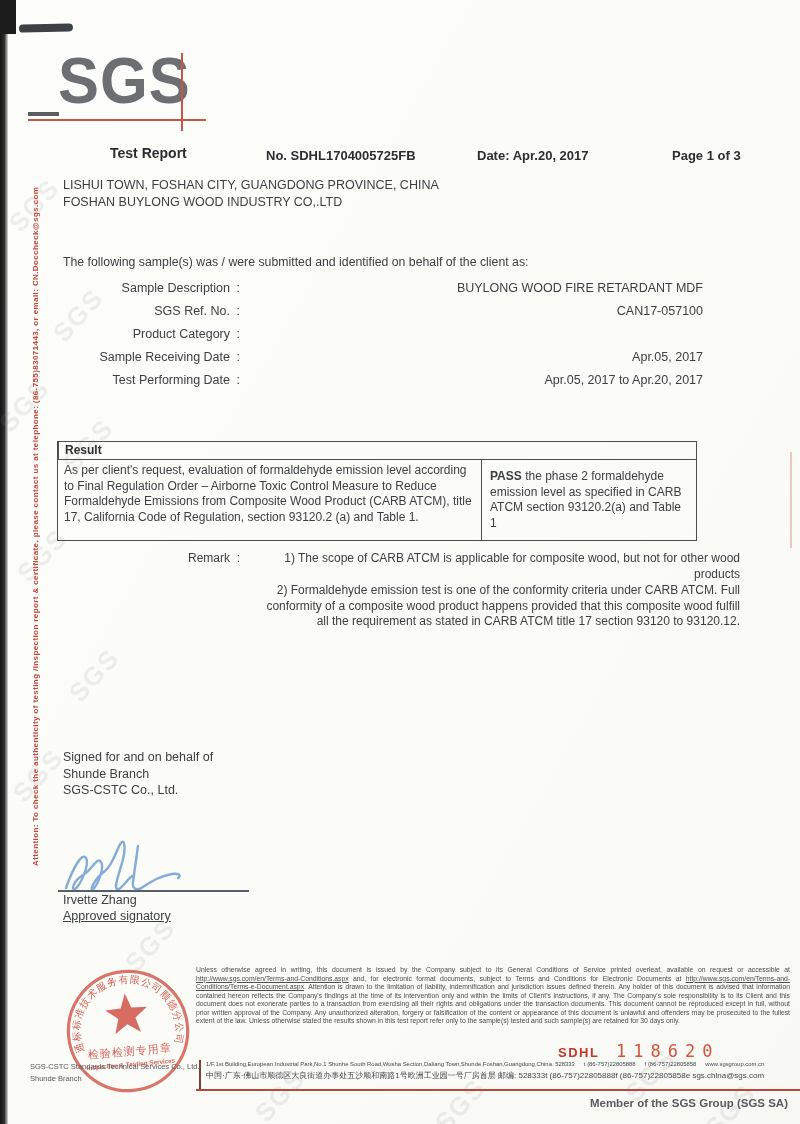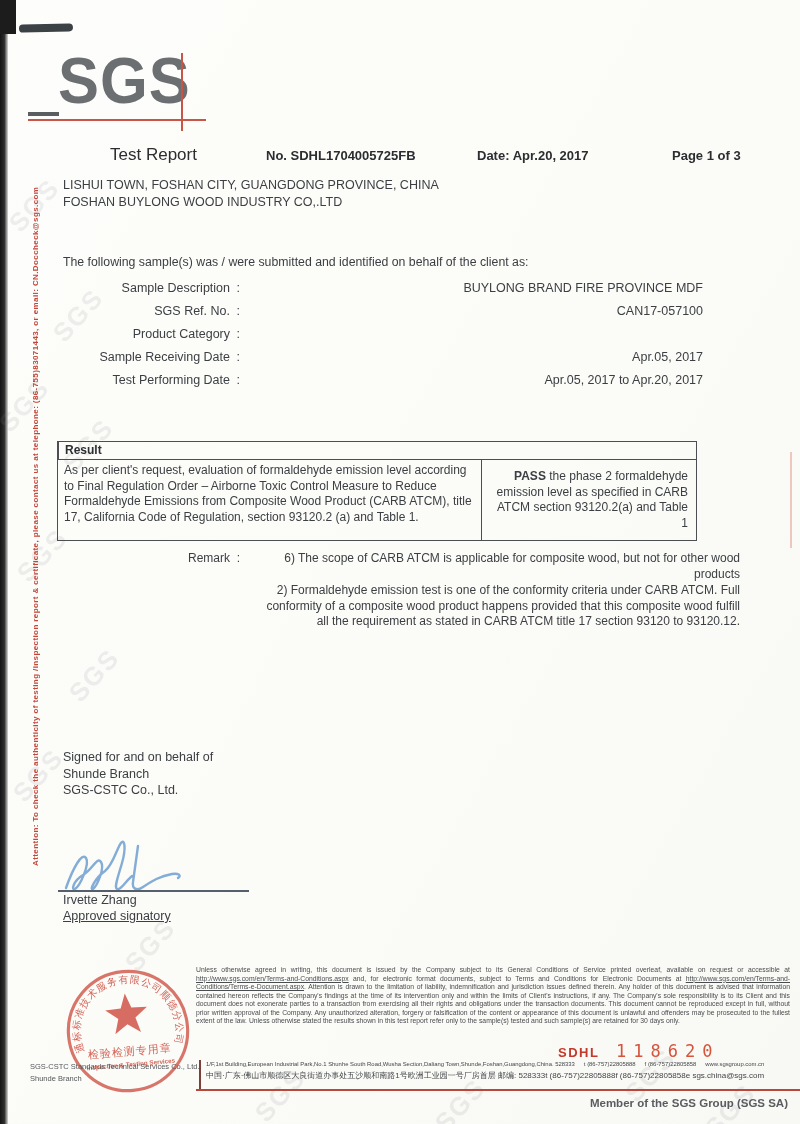--- a/index.html
+++ b/index.html
@@ -24,40 +24,40 @@
   .attention {
     position:absolute; left:31px; top:150px; height:716px;
     writing-mode:vertical-rl; transform:rotate(180deg);
     font-size:8px; font-weight:bold; letter-spacing:.4px; color:#c2463a; white-space:nowrap;
   }
   
   .logo { position:absolute; left:58px; top:44px; font-size:64px; font-weight:bold;
     color:#6b6f72; letter-spacing:1px; transform:scaleX(.96); transform-origin:left; }
   .logo-vline { position:absolute; left:181px; top:53px; width:2px; height:78px; background:#c85648; }
   .logo-hline { position:absolute; left:28px; top:119px; width:178px; height:2px; background:#c85648; }
-  .doc-title { position:absolute; left:110px; top:145px; font-size:17px; font-weight:normal; color:#2b2d30; }
+  .doc-title { position:absolute; left:110px; top:145px; font-size:14px; font-weight:bold; color:#2b2d30; }
   .report-no { position:absolute; left:266px; top:148px; font-size:13px; font-weight:bold; color:#2b2d30; }
   .date { position:absolute; left:477px; top:148px; font-size:13px; font-weight:bold; color:#2b2d30; }
   .pageno { position:absolute; left:672px; top:148px; font-size:13px; font-weight:bold; color:#2b2d30; }
   .client { position:absolute; left:63px; top:177px; font-size:12.5px; line-height:16.5px; color:#3b3f43; }
   .intro { position:absolute; left:63px; top:255px; font-size:12.3px; color:#3b3f43; }
   
   .fields { position:absolute; left:63px; top:281px; width:640px; font-size:12.5px; color:#3b3f43; }
   .row { display:flex; margin-bottom:9px;text-align:right; }
   .row .lbl { width:167px; flex:none; }
   .row .col { width:10px; flex:none; }
   .row .val { flex:1; }
   
   .ttable { position:absolute; left:57px; top:441px; width:640px; border:1.6px solid #4b4e52; font-size:12px; color:#3b3f43; }
   .thead { display:flex; border-bottom:1.6px solid #4b4e52; font-weight:bold; color:#2d2f32; }
   .thead .c1 { width:423px; flex:none; padding:1px 6px 2px; }
   .thead .c2 { flex:1; border-left:1.6px solid #4b4e52; padding:1px 6px 2px; }
   .tbody { display:flex; align-items:stretch; }
   .tbody .c1 { width:423px; flex:none; padding:3px 6px 5px; line-height:15.6px; }
-  .tbody .c2 { flex:1; border-left:1.6px solid #4b4e52; text-align:right; padding:9px 8px; line-height:15.6px; }
+  .tbody .c2 { flex:1; border-left:1.6px solid #4b4e52; text-align:left; padding:9px 8px; line-height:15.6px; }
   
   .remark { position:absolute; left:63px; top:551px; width:690px; font-size:12px; color:#3b3f43; }
   .remark .items { flex:1; max-width:500px; }
   .hang { padding-left:17px; text-indent:-17px; line-height:15.6px; margin-bottom:1px; }
   
   .sign-lines { position:absolute; left:63px; top:749px; font-size:12.5px; line-height:16.5px; color:#3b3f43; }
   .sig-svg { position:absolute; left:60px; top:838px; }
   .sig-line { position:absolute; left:58px; top:890px; width:191px; height:1.7px; background:#56606c; }
   .sig-name { position:absolute; left:63px; top:893px; font-size:12.5px; color:#3b3f43; }
   .sig-role { position:absolute; left:63px; top:909px; font-size:12.5px; color:#3b3f43;text-decoration:underline; }
@@ -116,21 +116,21 @@
     <div>LISHUI TOWN, FOSHAN CITY, GUANGDONG PROVINCE, CHINA</div>
     <div>FOSHAN BUYLONG WOOD INDUSTRY CO,.LTD</div>
   </div>
 
   <div class="intro">The following sample(s) was / were submitted and identified on behalf of the client as:</div>
 
   <div class="fields">
     <div class="row">
       <span class="lbl">Sample Description</span>
       <span class="col">:</span>
-      <span class="val">BUYLONG BRAND FIRE PROVINCE MDF</span>
+      <span class="val">BUYLONG WOOD FIRE RETARDANT MDF</span>
     </div>
     <div class="row">
       <span class="lbl">SGS Ref. No.</span>
       <span class="col">:</span>
       <span class="val">CAN17-057100</span>
     </div>
     <div class="row">
       <span class="lbl">Product Category</span>
       <span class="col">:</span>
     </div>
@@ -155,21 +155,21 @@
       <div class="c2">
         <b>PASS</b><span> the phase 2 formaldehyde emission level as specified in CARB ATCM section 93120.2(a) and Table 1</span>
       </div>
     </div>
   </div>
 
   <div class="remark row">
     <span class="lbl">Remark</span>
     <span class="col">:</span>
     <div class="items">
-      <div class="hang">6) The scope of CARB ATCM is applicable for composite wood, but not for other wood products</div>
+      <div class="hang">1) The scope of CARB ATCM is applicable for composite wood, but not for other wood products</div>
       <div class="hang">2) Formaldehyde emission test is one of the conformity criteria under CARB ATCM. Full conformity of a composite wood product happens provided that this composite wood fulfill all the requirement as stated in CARB ATCM title 17 section 93120 to 93120.12.</div>
     </div>
   </div>
 
   <div class="sign-lines">
     <div>Signed for and on behalf of</div>
     <div>Shunde Branch</div>
     <div>SGS-CSTC Co., Ltd.</div>
   </div>
 

